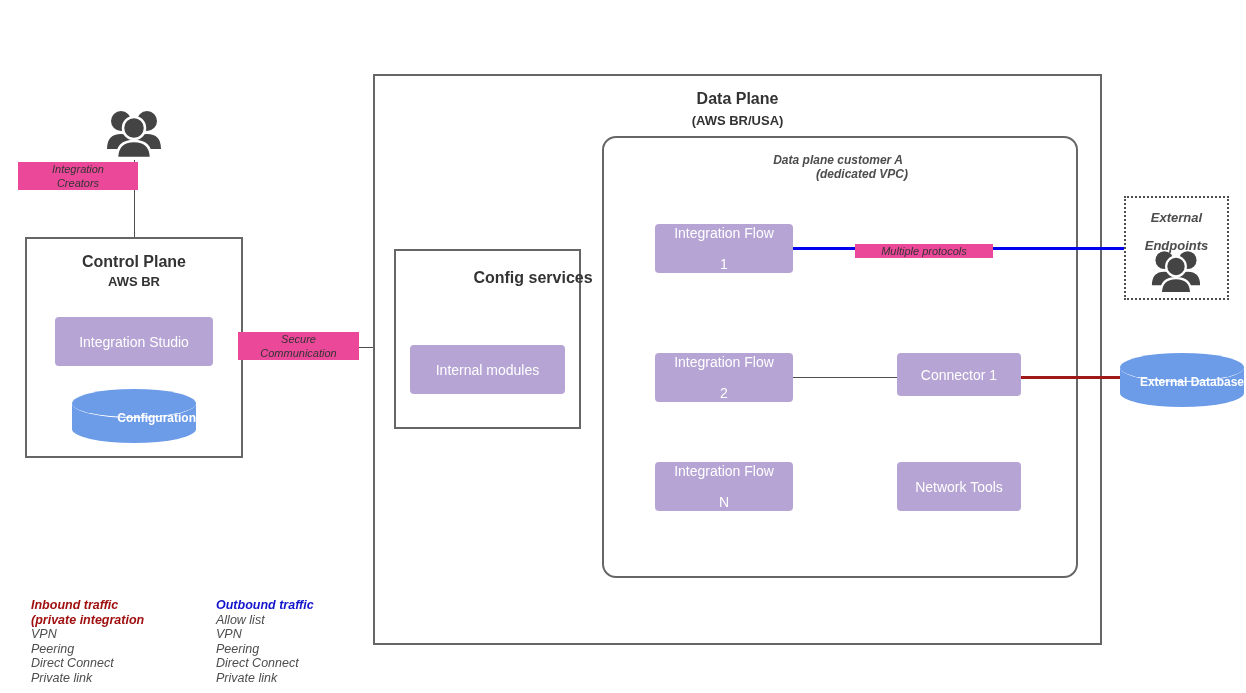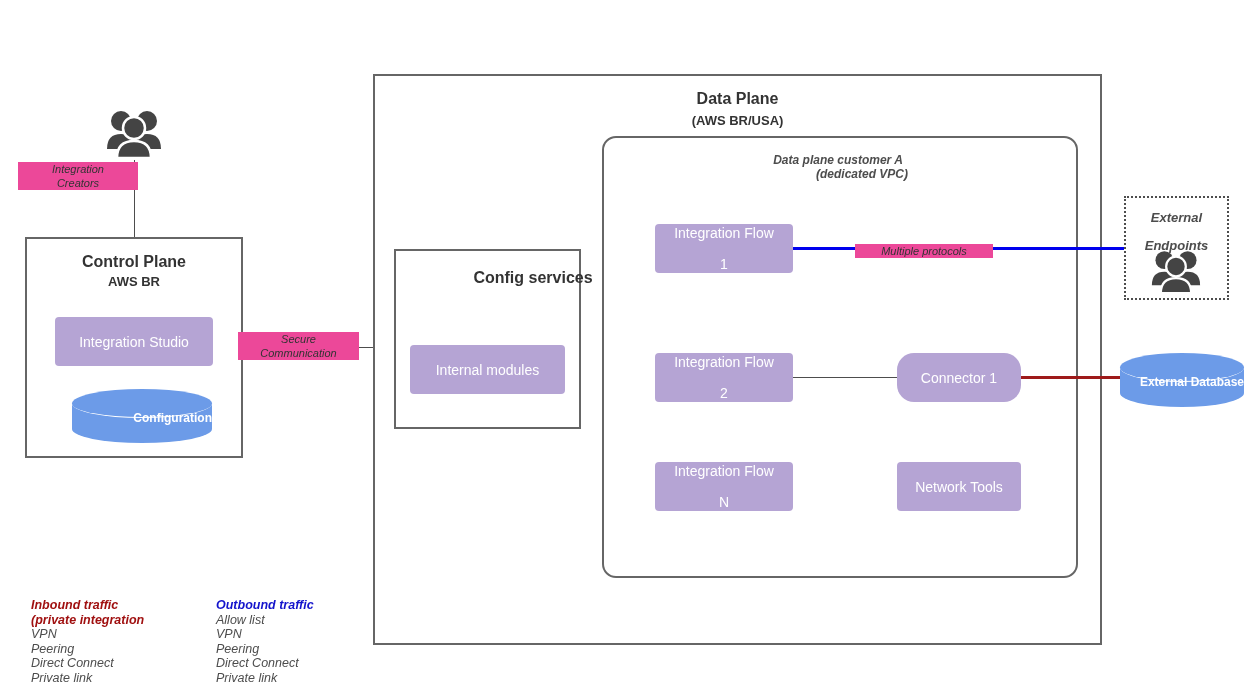--- a/index.html
+++ b/index.html
@@ -164,21 +164,21 @@
     <div class="edge-label">Creators</div>
   </div>
 
   <div class="abs plane-box" style="left:25px; top:237px; width:218px; height:221px;">
   </div>
   <div class="abs title-main" style="left:25px; top:252px; width:218px;">Control Plane</div>
   <div class="abs title-sub" style="left:25px; top:273px; width:218px;">AWS BR</div>
 
   <div class="abs proc" style="left:55px; top:317px; width:158px; height:49px;">Integration Studio</div>
 
-  <div class="cyl" style="left:72px; top:389px; width:124px; height:54px;padding-left:16px;">
+  <div class="cyl" style="left:72px; top:389px; width:124px; height:54px;">
     <div class="cyl-bottom" style="top:26px; height:28px;"></div>
     <div class="cyl-body" style="top:14px; height:26px;"></div>
     <div class="cyl-top" style="top:0px; height:28px;"></div>
     <div class="cyl-label" style="top:22px;">Configuration</div>
   </div>
 
   <div class="abs line-h" style="left:243px; top:347px; width:131px; height:1px;"></div>
   <div class="abs" style="left:238px; top:332px; width:121px; text-align:center;">
     <div class="edge-label">Secure</div>
     <div class="edge-label">Communication</div>
@@ -204,21 +204,21 @@
   <div class="abs proc" style="left:655px; top:353px; width:138px; height:49px; flex-direction:column;">
     <span>Integration Flow</span>
     <span>2</span>
   </div>
 
   <div class="abs proc" style="left:655px; top:462px; width:138px; height:49px; flex-direction:column;">
     <span>Integration Flow</span>
     <span>N</span>
   </div>
 
-  <div class="abs proc" style="left:897px; top:353px; width:124px; height:49px;border-radius:17px;">Connector 1</div>
+  <div class="abs proc" style="left:897px; top:353px; width:124px; height:43px;">Connector 1</div>
 
   <div class="abs proc" style="left:897px; top:462px; width:124px; height:49px;">Network Tools</div>
 
   <div class="abs line-h" style="left:793px; top:377px; width:104px; height:1px;"></div>
 
   <div class="abs line-blue" style="left:793px; top:247px; width:331px; height:3px;"></div>
   <div class="abs edge-label" style="left:855px; top:224px; width:138px;margin-top:20px;">Multiple protocols</div>
 
   <div class="abs line-red" style="left:1021px; top:376px; width:104px; height:3px;"></div>
 

